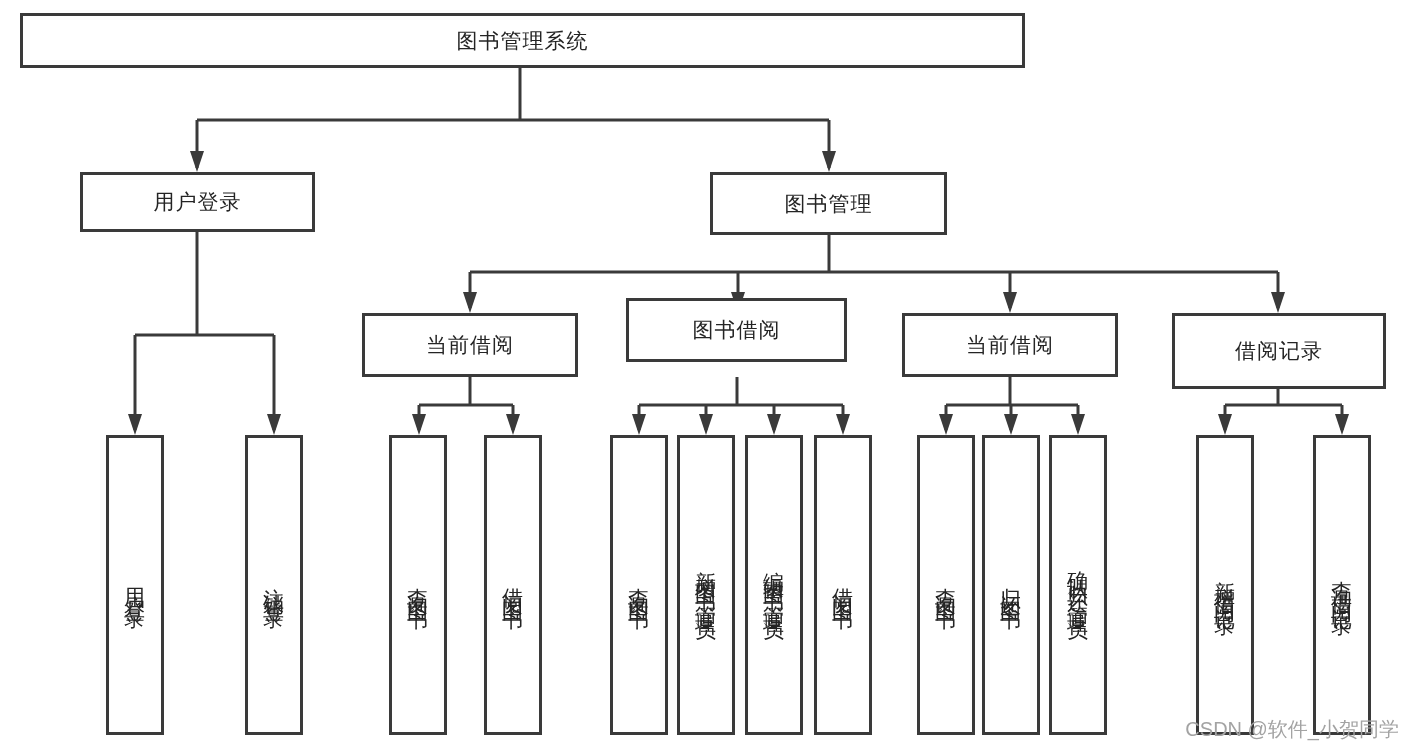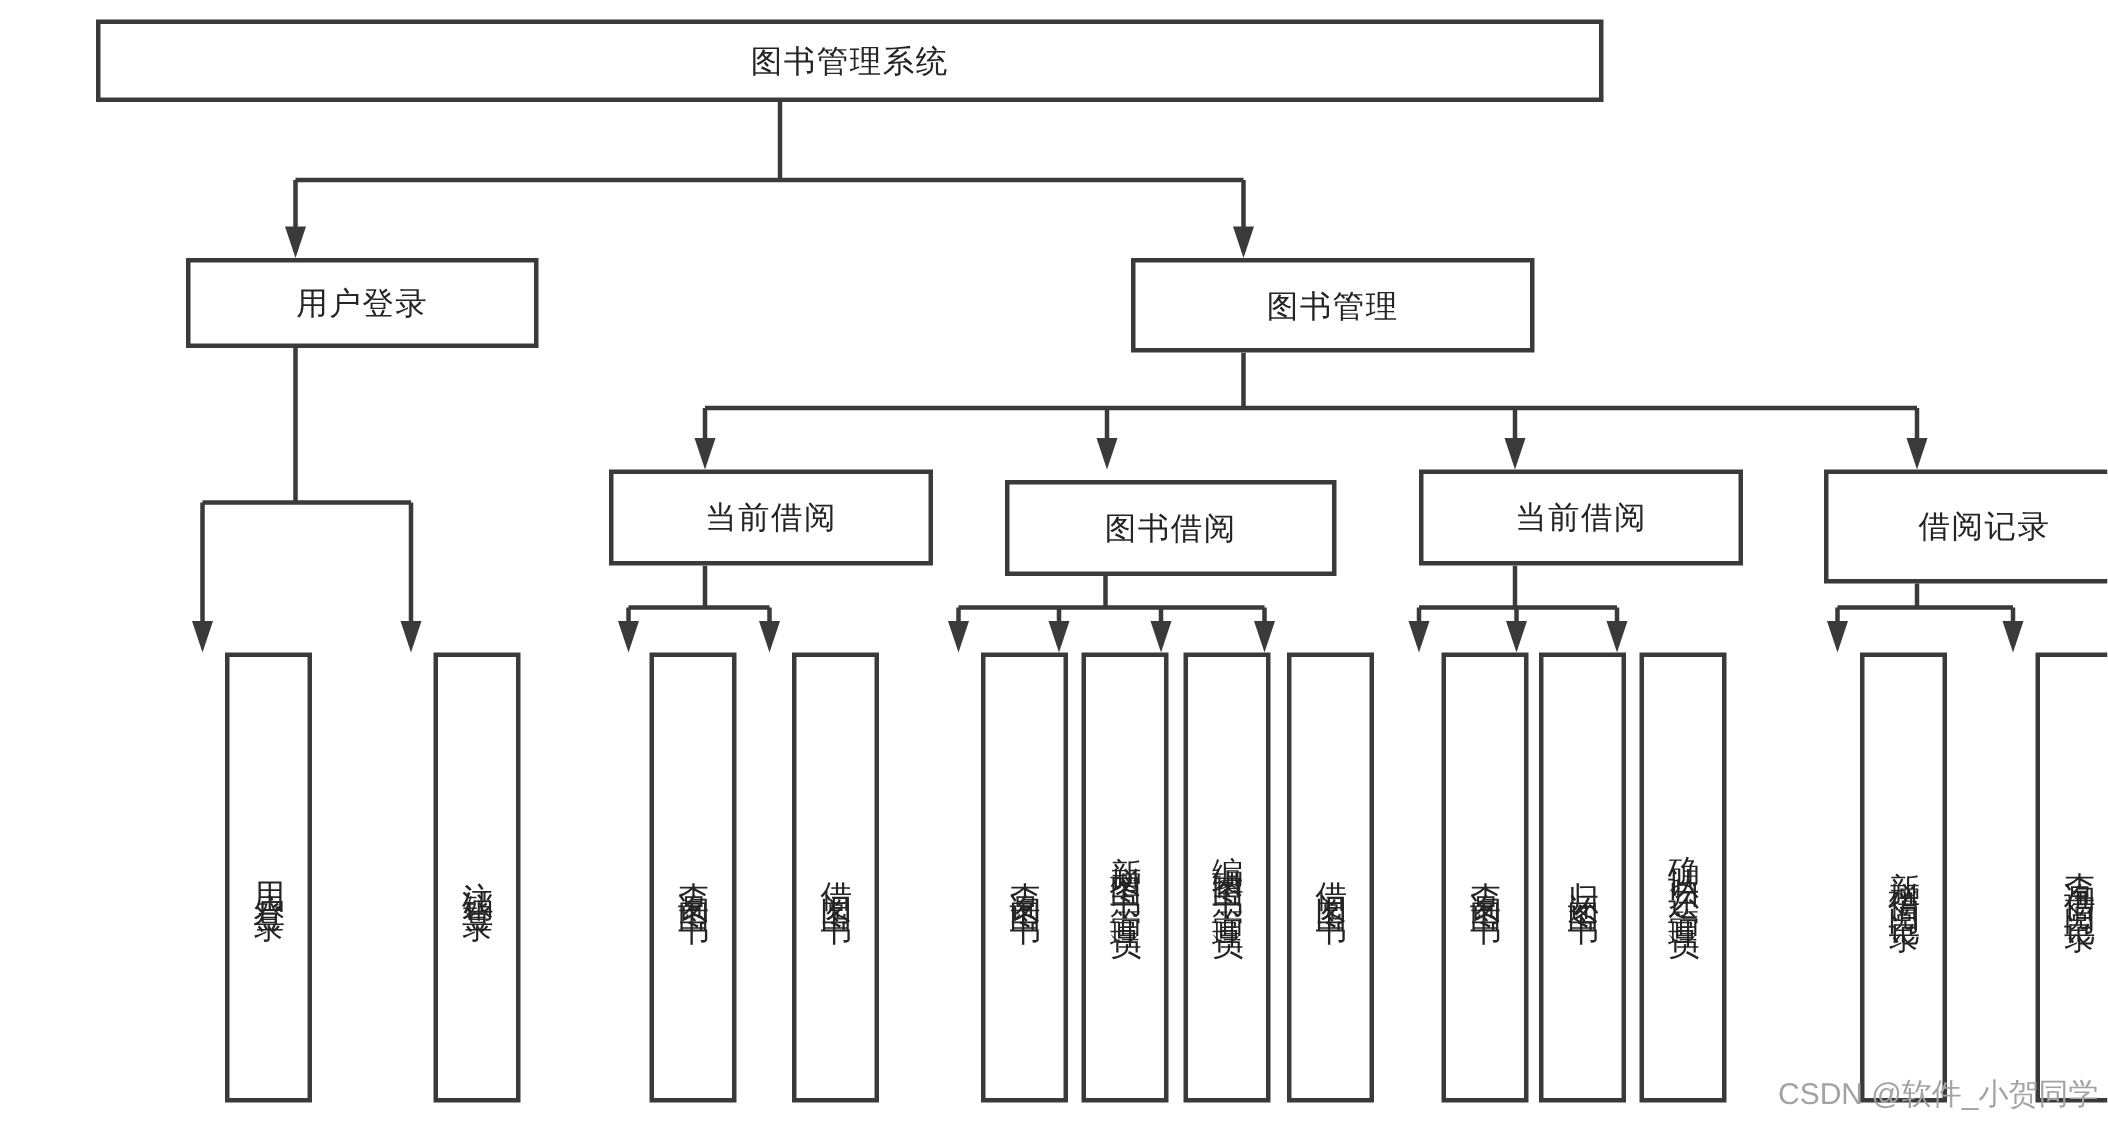--- a/index.html
+++ b/index.html
@@ -20,21 +20,20 @@
   }
   .box {
     position: absolute;
     box-sizing: border-box;
     border: 3px solid #3a3a3a;
     background: #ffffff;
     display: flex;
     align-items: center;
     justify-content: center;
     z-index: 1;
-    margin-left: 44px;
   }
   .hlabel {
     font-size: 21px;
     letter-spacing: 1px;
     white-space: nowrap;
     color: #242424;
   }
   .vbox { width: 58px; height: 300px; top: 435px; }
   .vlabel {
     writing-mode: vertical-rl;
@@ -125,28 +124,28 @@
     </g>
   </svg>
 
   <div class="box" style="left:20px; top:13px; width:1005px; height:55px">
     <span class="hlabel">图书管理系统</span>
   </div>
 
   <div class="box" style="left:80px; top:172px; width:235px; height:60px">
     <span class="hlabel">用户登录</span>
   </div>
-  <div class="box" style="left:710px; top:172px; width:269px; height:63px">
+  <div class="box" style="left:710px; top:172px; width:237px; height:63px">
     <span class="hlabel">图书管理</span>
   </div>
 
   <div class="box" style="left:362px; top:313px; width:216px; height:64px">
     <span class="hlabel">当前借阅</span>
   </div>
-  <div class="box" style="left:626px; top:320px; width:221px; height:64px">
+  <div class="box" style="left:626px; top:298px; width:221px; height:64px">
     <span class="hlabel">图书借阅</span>
   </div>
   <div class="box" style="left:902px; top:313px; width:216px; height:64px">
     <span class="hlabel">当前借阅</span>
   </div>
   <div class="box" style="left:1172px; top:313px; width:214px; height:76px">
     <span class="hlabel">借阅记录</span>
   </div>
 
   <div class="box vbox" style="left:106px">

